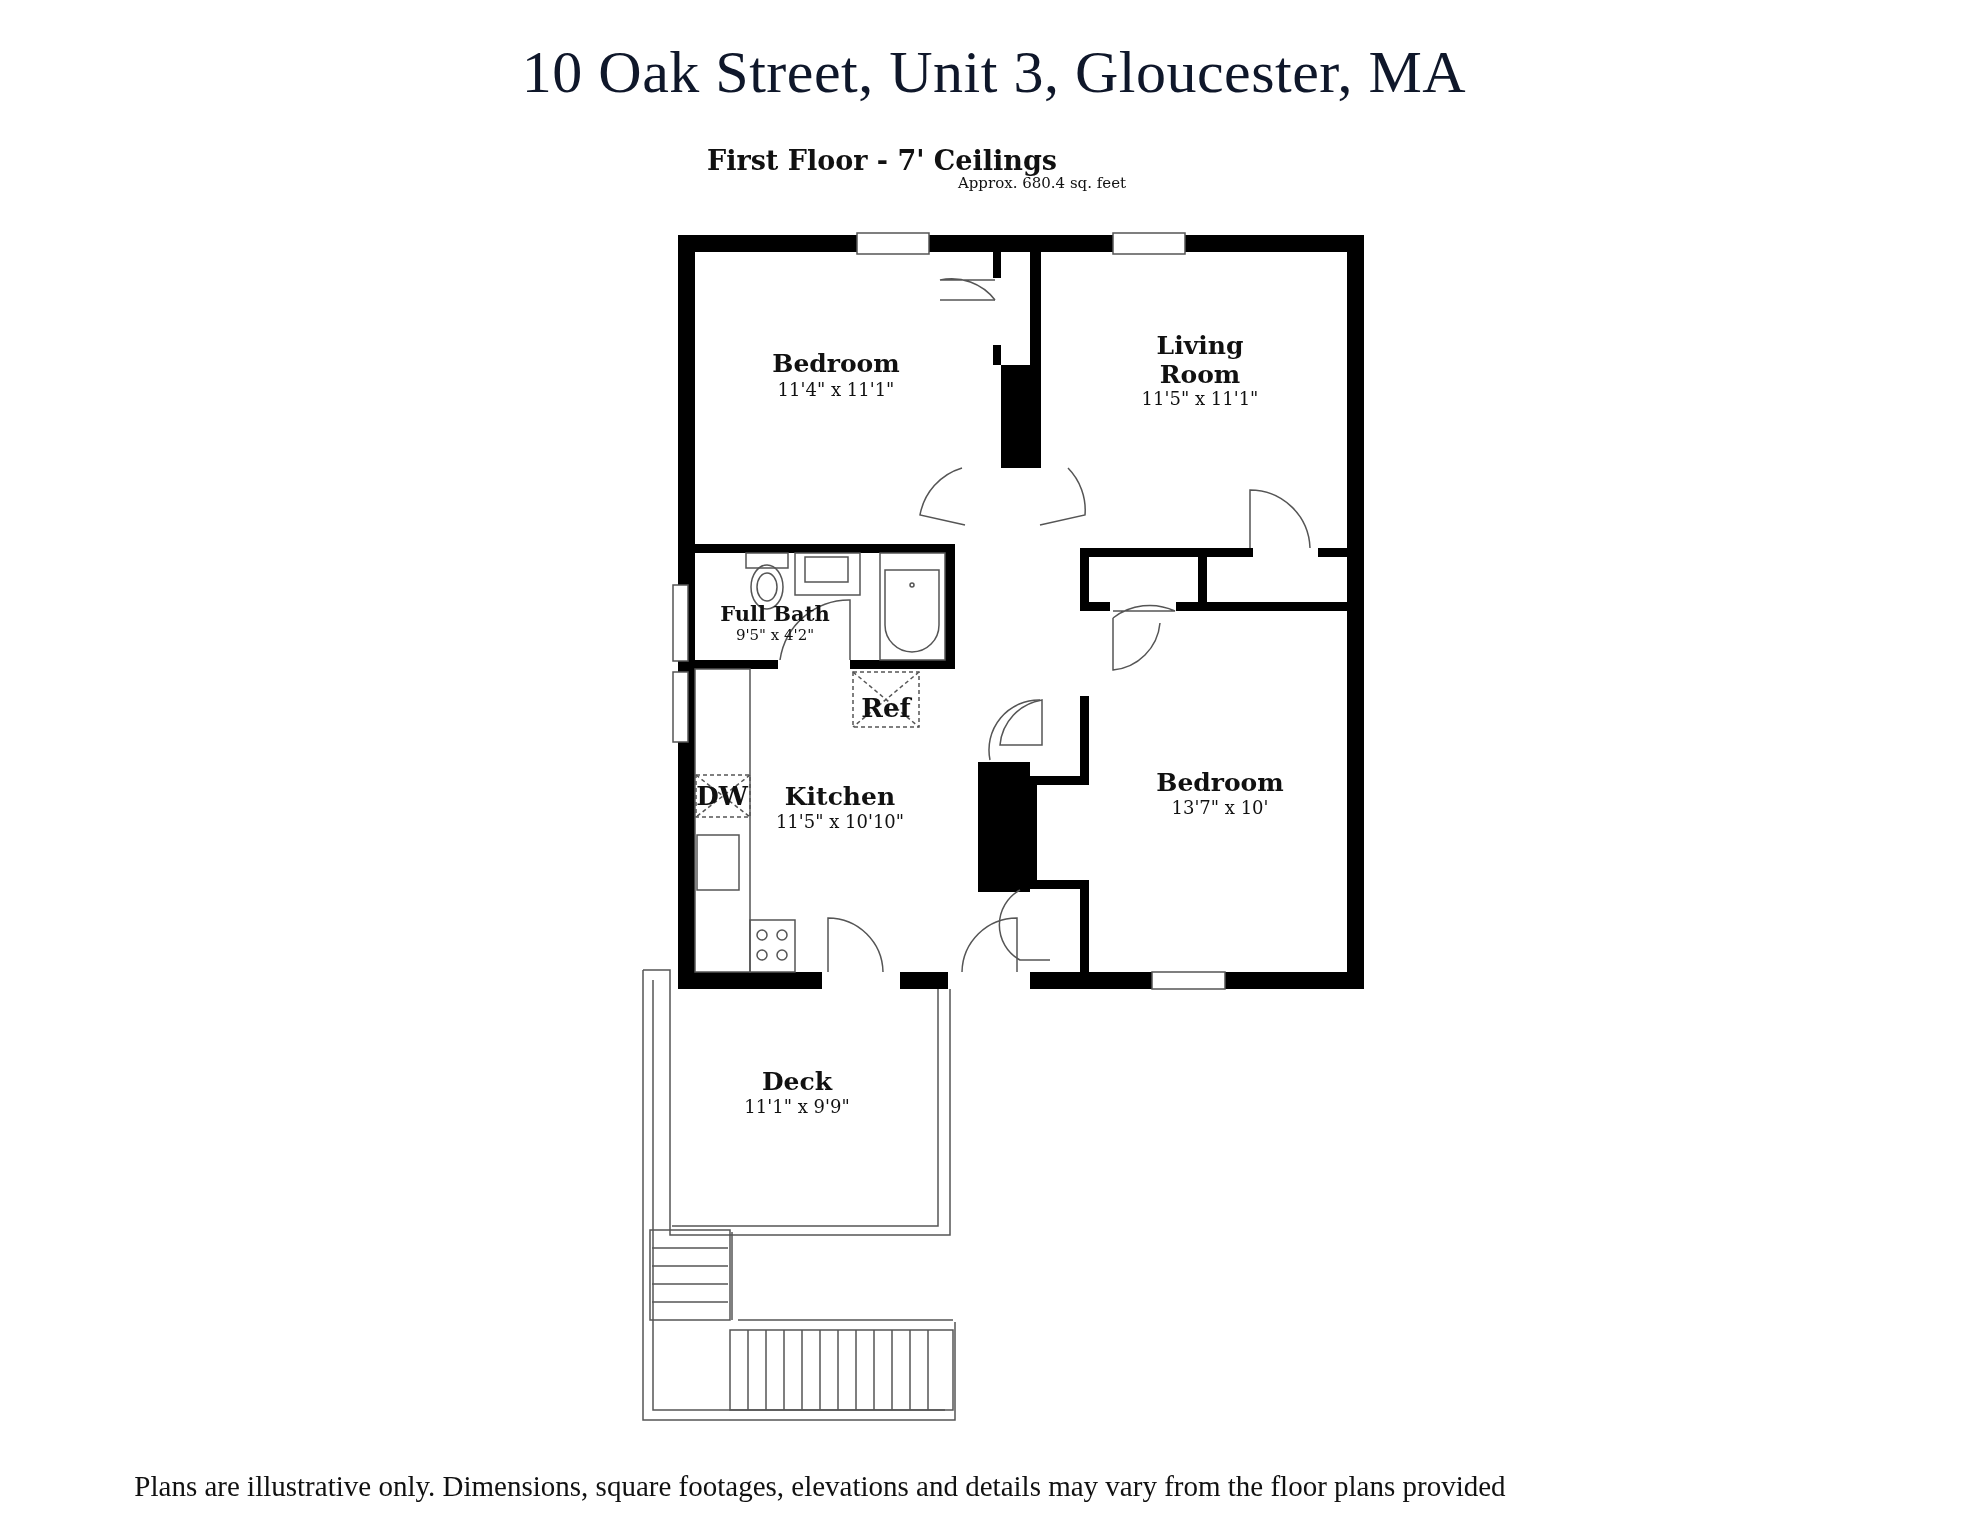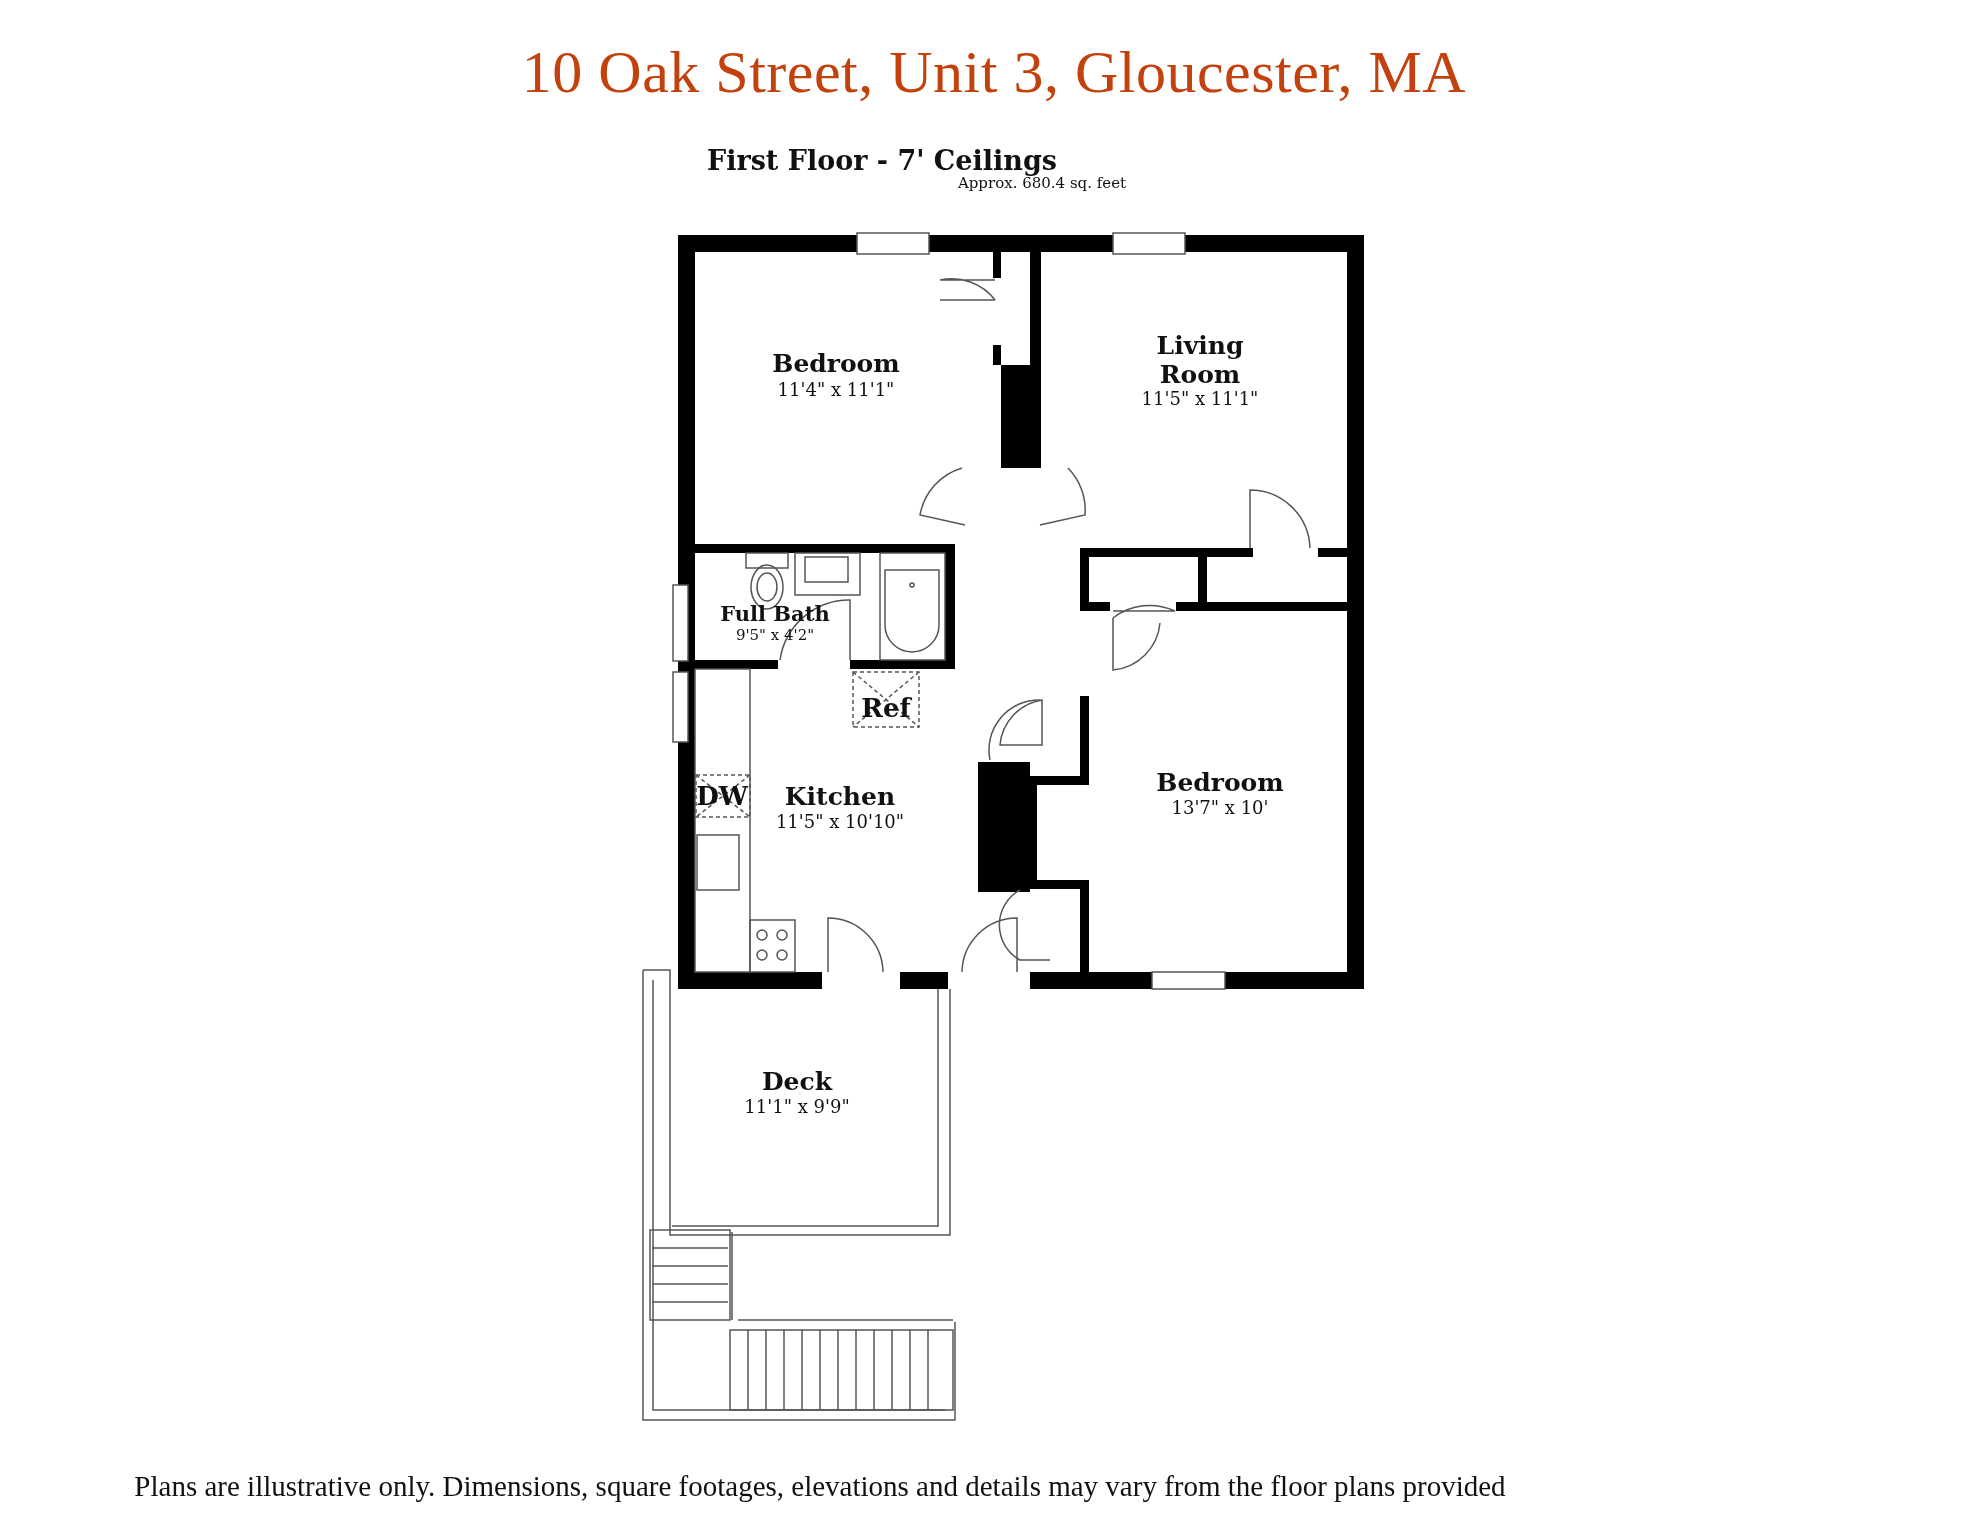--- a/index.html
+++ b/index.html
@@ -1,17 +1,17 @@
 <!DOCTYPE html>
 <html><head>
 <meta charset="utf-8">
 <style>
   html, body { margin: 0; padding: 0; background: #ffffff; }
   body { width: 1988px; height: 1536px; position: relative; overflow: hidden; font-family: "DejaVu Serif", "Liberation Serif", serif; color: #111; }
-  .title { position: absolute; left: 0; width: 1988px; top: 38px; text-align: center; font-family: "Liberation Serif", "DejaVu Serif", serif; font-size: 60px; letter-spacing: 0.5px; color: #c2410c; }
+  .title { position: absolute; left: 0; width: 1988px; top: 38px; text-align: center; font-family: "Liberation Serif", "DejaVu Serif", serif; font-size: 60px; letter-spacing: 0.5px; color: #0f172a; }
   .floor-title { position: absolute; left: 0; width: 1764px; top: 145px; text-align: center; font-family: "DejaVu Serif", serif; font-weight: bold; font-size: 27px; }
   .floor-area { position: absolute; left: 0; width: 1988px; top: 174px; text-align: center; font-family: "DejaVu Serif", serif; font-size: 15px; padding-left: 48px; }
   .disclaimer { position: absolute; left: 0; width: 1640px; top: 1470px; text-align: center; font-family: "Liberation Serif", "DejaVu Serif", serif; font-size: 29px; }
   svg.plan { position: absolute; left: 0; top: 0; }
   .room-label { font-family: "DejaVu Serif", serif; font-weight: bold; font-size: 25px; fill: #111; }
   .room-dim { font-family: "DejaVu Serif", serif; font-size: 18px; fill: #111; }
   .fix-label { font-family: "DejaVu Serif", serif; font-weight: bold; font-size: 26px; fill: #111; }
 </style>
 </head>
 <body>

